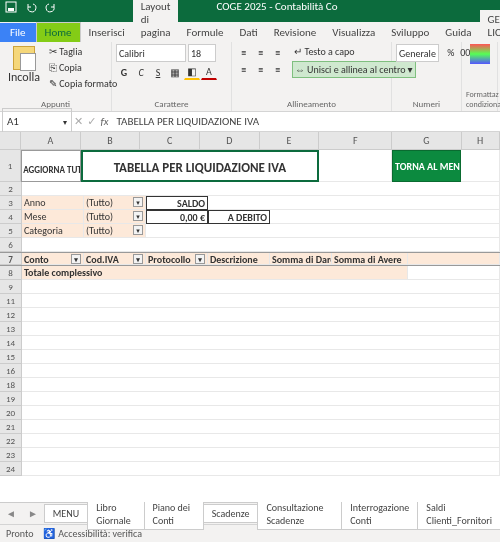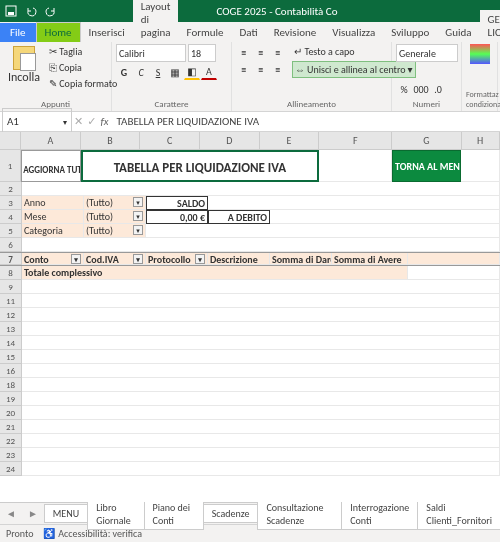--- a/index.html
+++ b/index.html
@@ -1,17 +1,17 @@
 <!DOCTYPE html>
 <html><head>
 <meta charset="utf-8">
 <style>
 *{box-sizing:border-box;margin:0;padding:0;font-family:"Segoe UI",Calibri,sans-serif}
 body{background:#fff;font-size:11px;color:#333;overflow:hidden;width:500px;height:544px}
-.titlebar{height:22px;background:#0c6b3d;color:#fff;display:flex;align-items:center;padding:0 4px;font-size:11px}
+.titlebar{height:22px;background:#0c6b3d;color:#fff;display:flex;align-items:flex-start;padding:0 4px;font-size:11px}
 .titlebar .qat{display:flex;gap:6px;align-items:center}
 .titlebar .qat span{width:14px;height:14px;display:inline-flex;align-items:center;justify-content:center}
 .titlebar .title{flex:1;text-align:center;font-size:11px}
 .tabs{height:20px;background:#f3f2f1;display:flex;align-items:flex-end;font-size:11px}
 .tab{padding:3px 8px;color:#fff;background:#0c6b3d;cursor:pointer}
 .tab.file{background:#3b82f6;color:#fff;padding:3px 10px}
 .tab.active{background:#84cc16;color:#0c6b3d;border:1px solid #ccc;border-bottom:none}
 .tab.plain{background:#f3f2f1;color:#444}
 .ribbon{height:70px;background:#f3f2f1;border-bottom:1px solid #d4d4d4;display:flex;font-size:10px}
 .rgroup{border-right:1px solid #e1e1e1;padding:2px 4px;display:flex;flex-direction:column;justify-content:space-between}
@@ -163,21 +163,21 @@
         <div class="rib-btn" style="background:#cfe8cf;border:1px solid #7fbf7f">
             <span>⇔</span>
             <span>Unisci e allinea al centro</span>
             <span>▾</span>
           </div>
       </div>
     </div>
     <div class="label">Allineamento</div>
   </div>
   <div class="rgroup" style="width:70px">
-    <div class="body" style="flex-direction:column;gap:19px">
+    <div class="body" style="gap:4px">
       <div class="fontsel" style="width:62px">
           <span>Generale</span>
         </div>
       <div style="display:flex;gap:1px">
         <span class="smallico">%</span>
         <span class="smallico">000</span>
         <span class="smallico">.0</span>
       </div>
     </div>
     <div class="label">Numeri</div>

